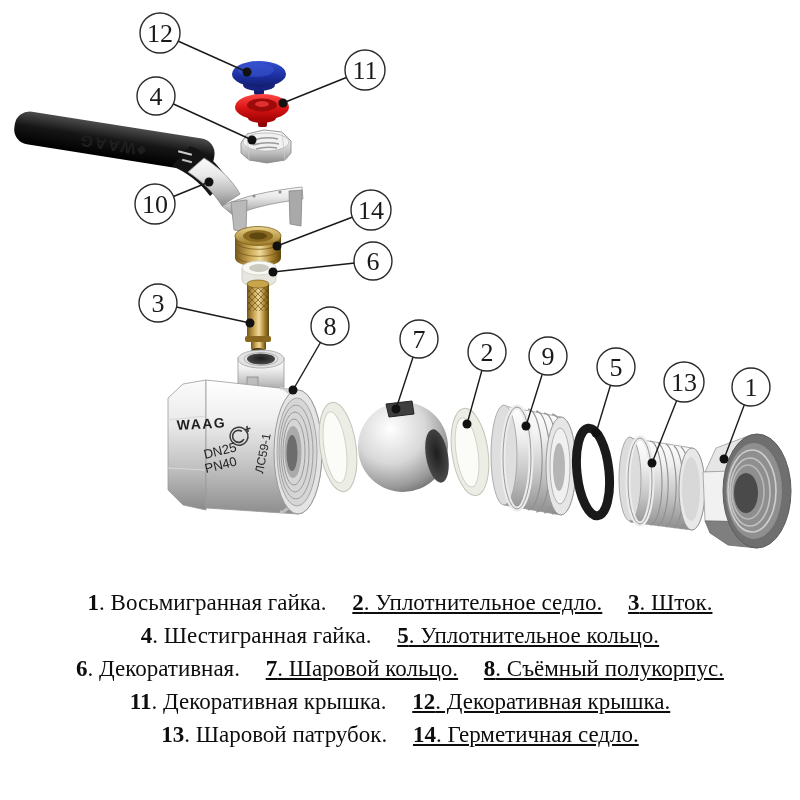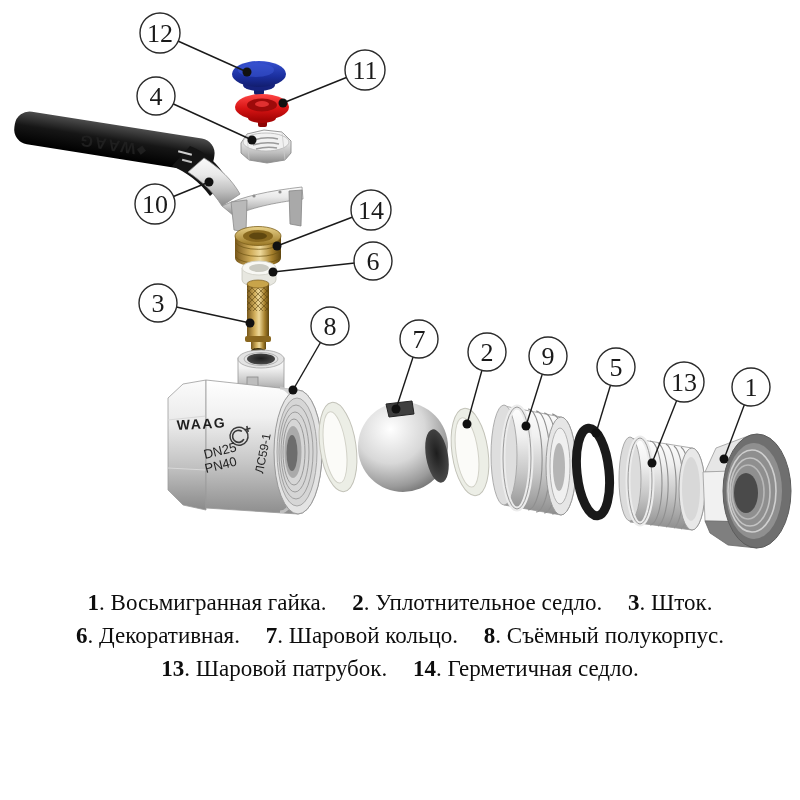--- a/index.html
+++ b/index.html
@@ -3,21 +3,21 @@
 <meta charset="utf-8">
 <style>
   html,body{margin:0;padding:0;background:#ffffff;}
   .page{position:relative;width:800px;height:800px;background:#fff;overflow:hidden;
         font-family:"Liberation Serif", serif;}
   svg{position:absolute;left:0;top:0;}
   .legend{position:absolute;left:0;top:586px;width:800px;text-align:center;
           font-size:23px;color:#0d0d0d;line-height:33px;}
   .legend .num{font-weight:bold;}
   .entry{white-space:nowrap;}
-  .entry + .entry{margin-left:20px;}
+  .entry + .entry{margin-left:20px;text-decoration:underline;}
   .callout-num{font-family:"Liberation Serif", serif;font-size:26px;fill:#1a1a1a;}
   .mark{font-family:"Liberation Sans", sans-serif;fill:#1f1f1f;}
 </style>
 </head>
 <body>
 
 <div class="page">
 
 <svg width="800" height="586" viewBox="0 0 800 586">
   <defs>
@@ -319,23 +319,31 @@
   </g>
 </svg>
 
 <div class="legend">
   <div class="legend-line">
     <span class="entry"><span class="num">1</span><span>. Восьмигранная гайка.</span></span>
     <span class="entry"><span class="num">2</span><span>. Уплотнительное седло.</span></span>
     <span class="entry"><span class="num">3</span><span>. Шток.</span></span>
   </div>
   <div class="legend-line">
+    <span class="entry"><span class="num">4</span><span>. Шестигранная гайка.</span></span>
+    <span class="entry"><span class="num">5</span><span>. Уплотнительное кольцо.</span></span>
+  </div>
+  <div class="legend-line">
     <span class="entry"><span class="num">6</span><span>. Декоративная.</span></span>
     <span class="entry"><span class="num">7</span><span>. Шаровой кольцо.</span></span>
     <span class="entry"><span class="num">8</span><span>. Съёмный полукорпус.</span></span>
   </div>
   <div class="legend-line">
+    <span class="entry"><span class="num">11</span><span>. Декоративная крышка.</span></span>
+    <span class="entry"><span class="num">12</span><span>. Декоративная крышка.</span></span>
+  </div>
+  <div class="legend-line">
     <span class="entry"><span class="num">13</span><span>. Шаровой патрубок.</span></span>
     <span class="entry"><span class="num">14</span><span>. Герметичная седло.</span></span>
   </div>
 </div>
 
 </div>
 
 </body></html>

